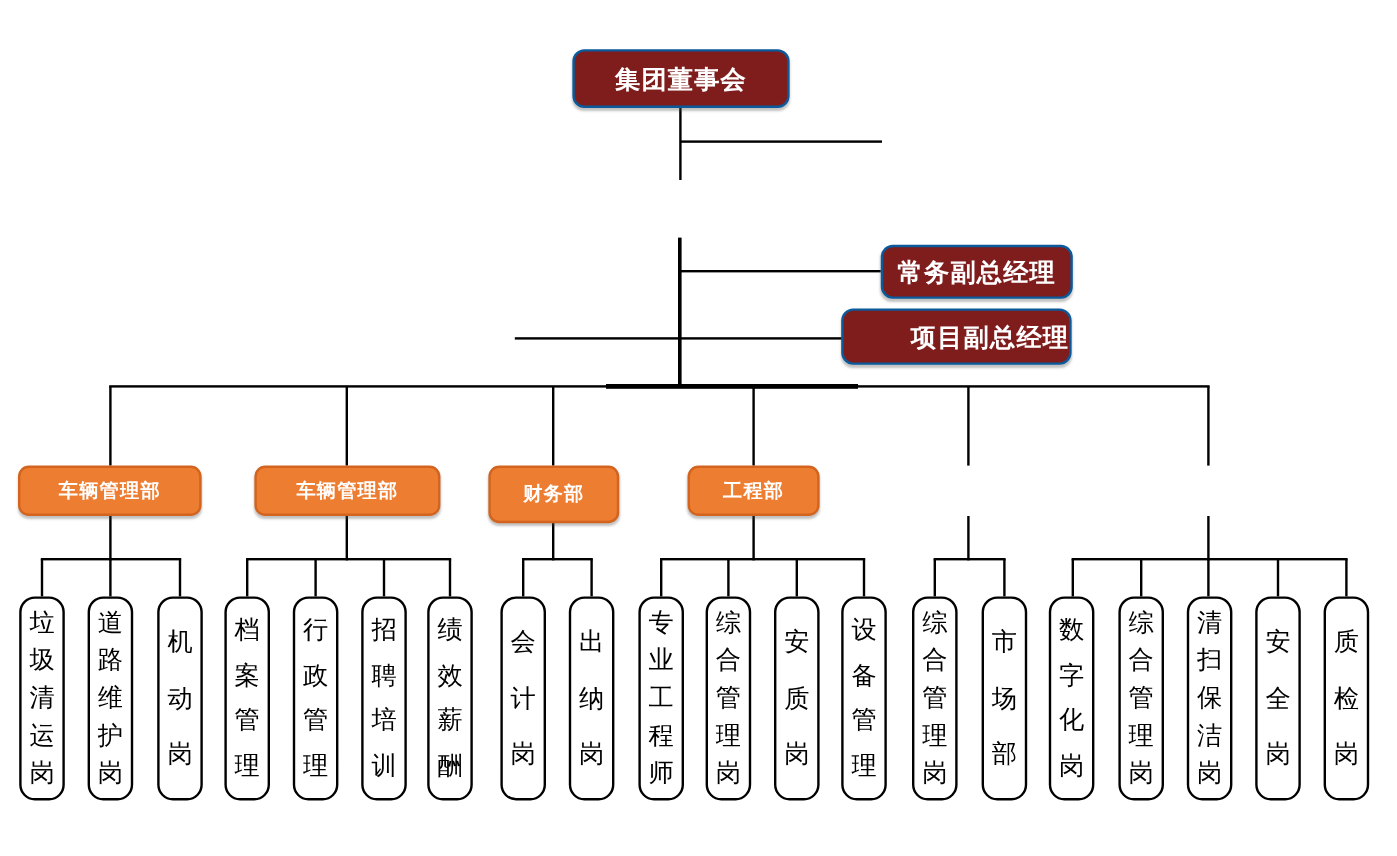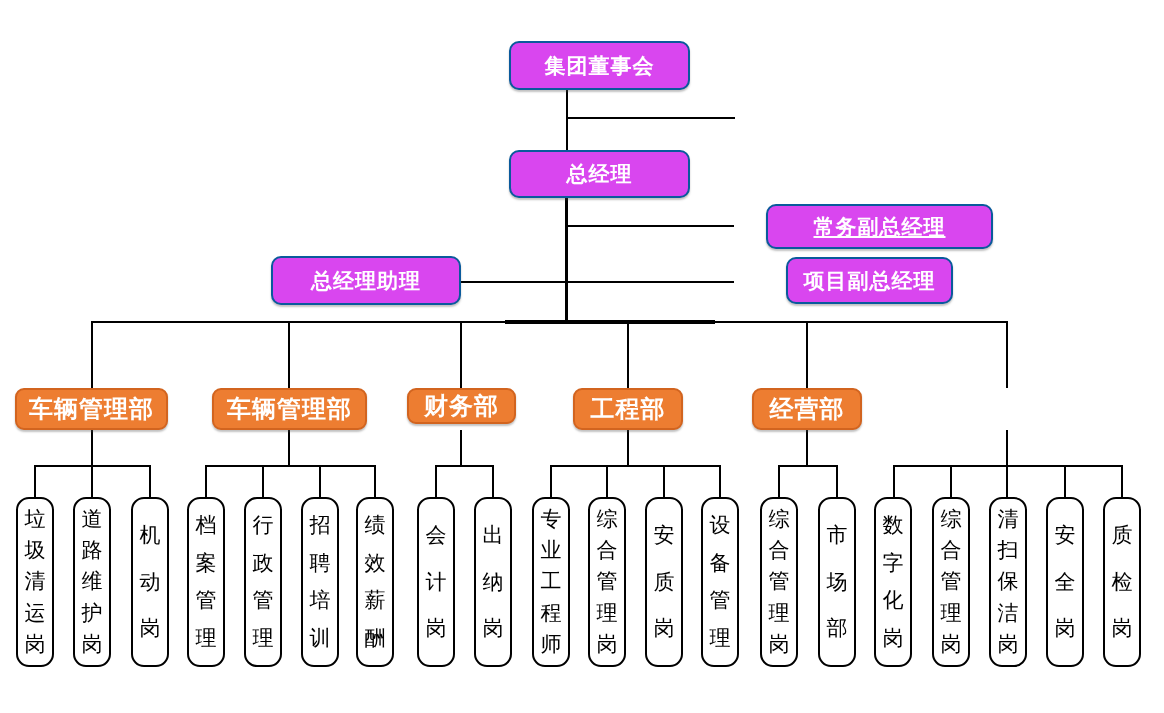--- a/index.html
+++ b/index.html
@@ -26,32 +26,31 @@
     display: flex;
     align-items: center;
     justify-content: center;
     color: #ffffff;
     font-weight: bold;
     font-size: 21px;
     letter-spacing: 1px;
     text-align: center;
   }
   .node.blue {
-    background: #d946ef;
+    background: #7f1d1d;
     border: 2.5px solid #0a5a9c;
     border-radius: 10px;
     box-shadow: 0 2px 2px rgba(80,80,80,0.35);
-    margin-left: 32px;
   }
   .node.orange {
     background: #ed7d31;
     border: 2.5px solid #d2641f;
     border-radius: 9px;
     box-shadow: 0 2px 2px rgba(80,80,80,0.35);
-    font-size: 24px;
+    font-size: 16px;
   }
 
   
   .pos {
     position: absolute;
     top: 497px;
     width: 38px;
     height: 170px;
     background: #ffffff;
     border: 2px solid #000000;
@@ -121,47 +120,38 @@
   <div class="line v" style="left:836px; top:466px; height:31px;"></div>
   <div class="line v" style="left:893px; top:466px; height:31px;"></div>
   <div class="line v" style="left:950px; top:466px; height:31px;"></div>
   <div class="line v" style="left:1006px;top:466px; height:31px;"></div>
   <div class="line v" style="left:1064px;top:466px; height:31px;"></div>
   <div class="line v" style="left:1121px;top:466px; height:31px;"></div>
 
   <div class="node blue" style="left:477px; top:41px; width:181px; height:49px;">
     <span>集团董事会</span>
   </div>
-  <div class="node blue" style="left:477px; top:150px; width:181px; height:48px;">
-    <span>总经理</span>
-  </div>
-  <div class="node blue" style="left:734px; top:204px; width:227px; height:45px;text-decoration:underline;">
+  <div class="node blue" style="left:734px; top:204px; width:160px; height:45px;">
     <span>常务副总经理</span>
   </div>
-  <div class="node blue" style="left:239px; top:256px; width:190px; height:49px;">
-    <span>总经理助理</span>
-  </div>
-  <div class="node blue" style="left:754px; top:257px; width:167px; height:47px;">
+  <div class="node blue" style="left:701px; top:257px; width:192px; height:47px;justify-content:flex-end;">
     <span>项目副总经理</span>
   </div>
 
   <div class="node orange" style="left:15px; top:388px; width:153px; height:42px;">
     <span>车辆管理部</span>
   </div>
   <div class="node orange" style="left:212px; top:388px; width:155px; height:42px;">
     <span>车辆管理部</span>
   </div>
-  <div class="node orange" style="left:407px; top:388px; width:109px; height:36px;">
+  <div class="node orange" style="left:407px; top:388px; width:109px; height:48px;">
     <span>财务部</span>
   </div>
   <div class="node orange" style="left:573px; top:388px; width:110px; height:42px;">
     <span>工程部</span>
-  </div>
-  <div class="node orange" style="left:752px; top:388px; width:110px; height:42px;">
-    <span>经营部</span>
   </div>
 
   <div class="pos" style="left:16px;">
       <span>垃</span>
       <span>圾</span>
       <span>清</span>
       <span>运</span>
       <span>岗</span>
     </div>
   <div class="pos" style="left:73px;">

